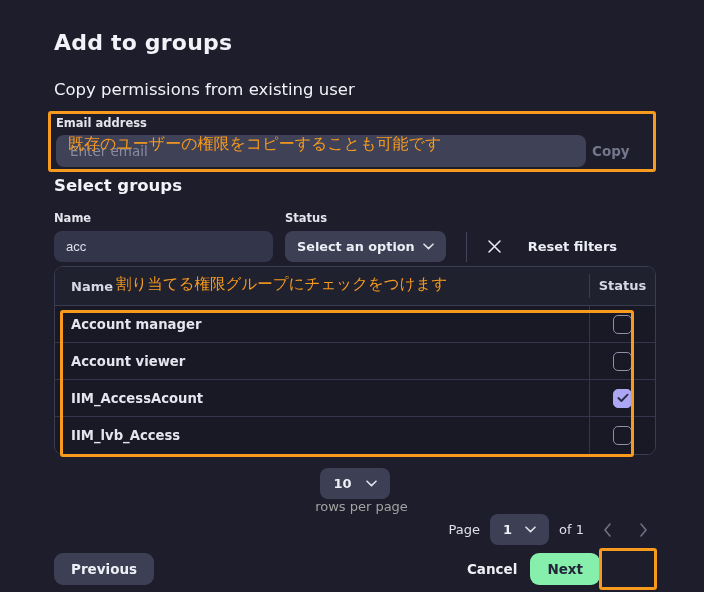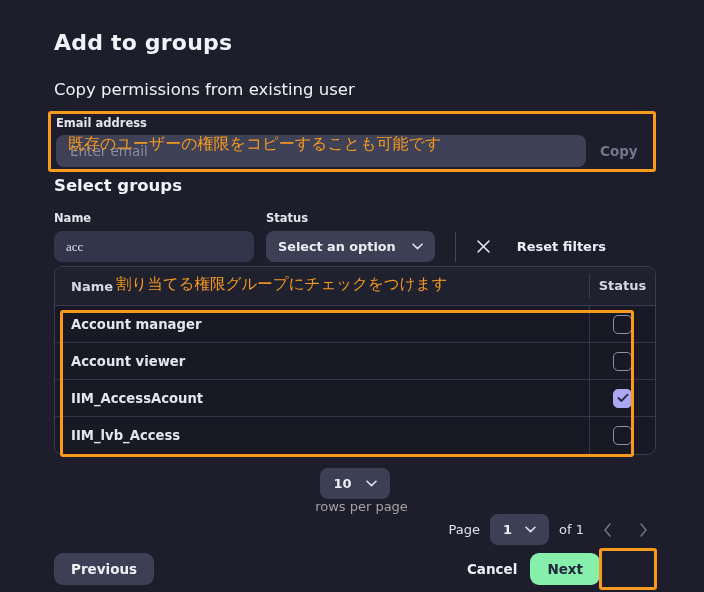--- a/index.html
+++ b/index.html
@@ -79,21 +79,21 @@
     border: none;
     border-radius: 8px;
     color: #9b9db0;
     font-family: "DejaVu Sans", "Liberation Sans", sans-serif;
     font-size: 13.5px;
     padding: 0 14px;
     outline: none;
   }
   .email-input::placeholder { color: #8a8ca0; }
   .copy-btn {
-    margin-left: 14px;
+    margin-left: 6px;
     font-size: 13.5px;
     font-weight: bold;
     color: #74778c;
     background: none;
     border: none;
     cursor: default;
     font-family: "DejaVu Sans", "Liberation Sans", sans-serif;
   }
 
   
@@ -106,43 +106,43 @@
     gap: 12px;
   }
   .filter-col { display: flex; flex-direction: column; }
   .filter-col .lbl {
     font-size: 11.5px;
     font-weight: bold;
     color: #e3e4ec;
     margin-bottom: 6px;
   }
   .name-input {
-    width: 200px;
+    width: 219px;
     height: 31px;
     background: #33354a;
     border: none;
     border-radius: 8px;
     color: #dfe0ea;
-    font-family: Liberation Serif, serif;
+    font-family: Liberation Sans, sans-serif;
     font-size: 13px;
     padding: 0 12px;
     outline: none;
   }
   .select-box {
     height: 31px;
     background: #3d3f54;
     border: none;
     border-radius: 8px;
     color: #eceef5;
     font-size: 12.8px;
     font-weight: bold;
     padding: 0 12px;
     display: flex;
     align-items: center;
-    gap: 16px;
+    gap: 8px;
     cursor: pointer;
   }
   .divider-v {
     width: 1px;
     height: 30px;
     background: #42445a;
     margin: 0 8px;
     align-self: flex-end;
   }
   .reset-filters {

